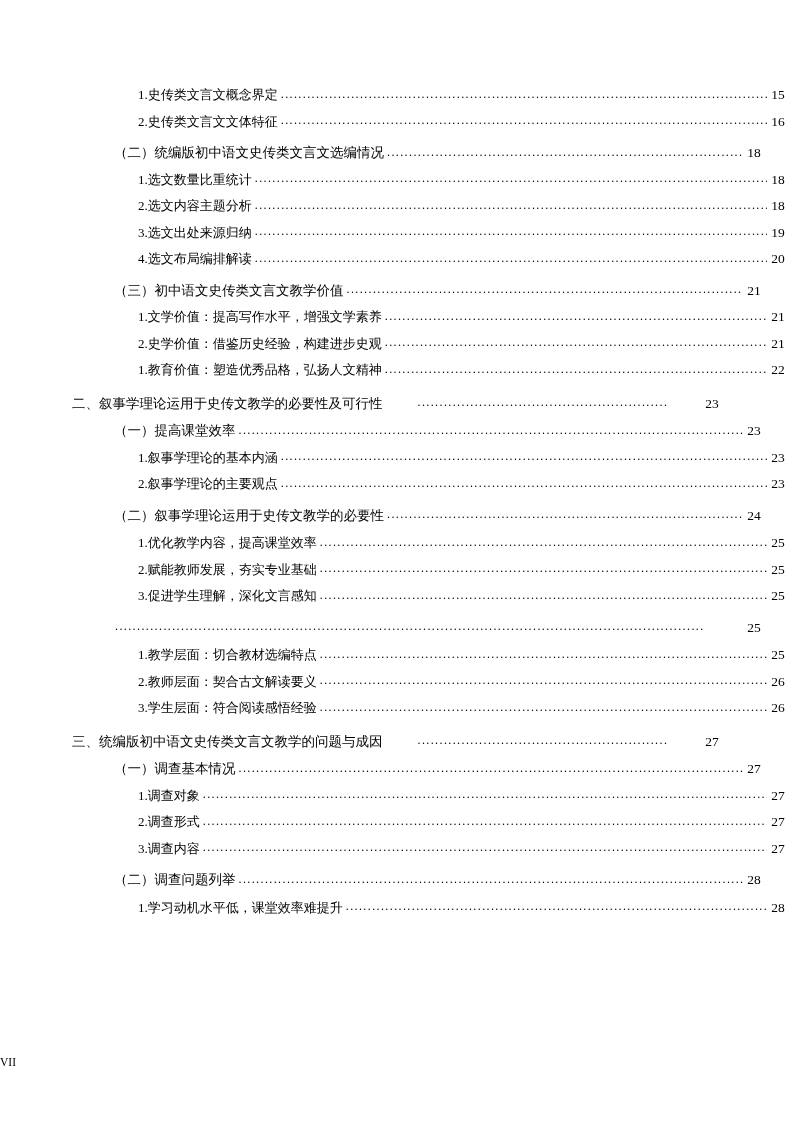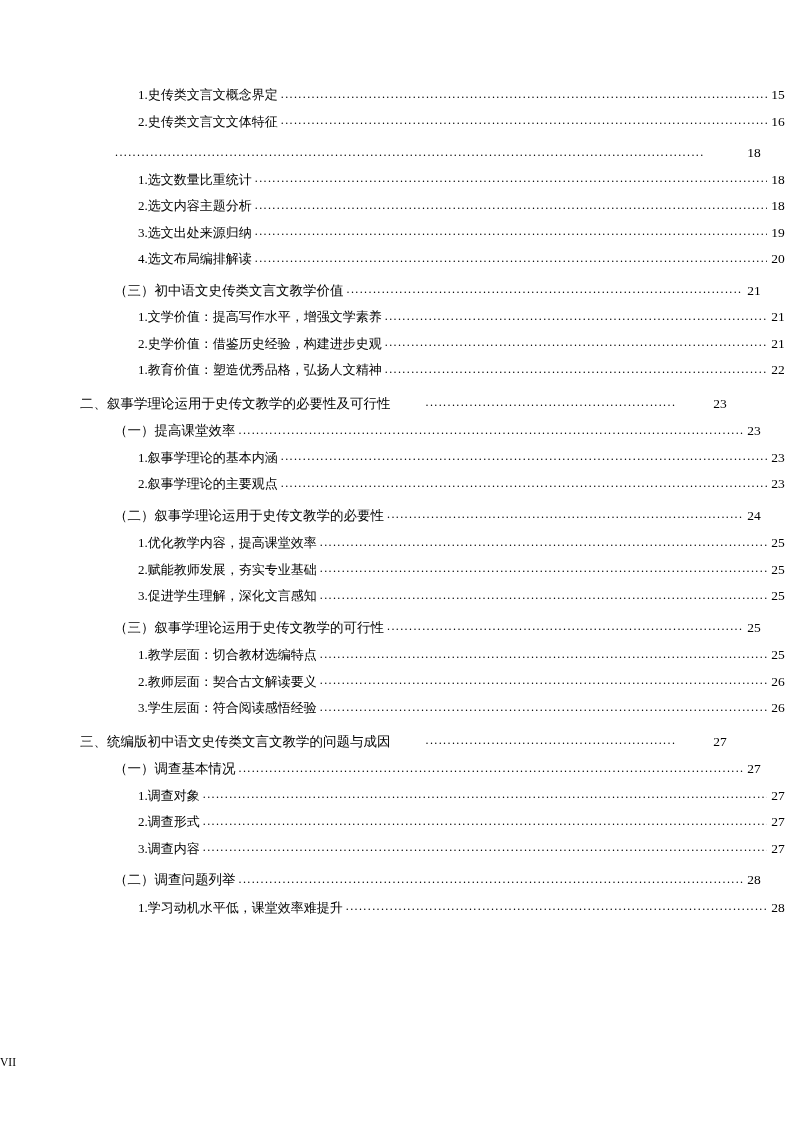--- a/index.html
+++ b/index.html
@@ -56,21 +56,21 @@
     top: -0.12em;
   }
   .toc-entry .page-no {
     flex: 0 0 auto;
     text-align: center;
     min-width: 18px;
     padding-left: 1px;
   }
 
   
-  .lvl-1 { margin-left: 8px; gap: 32px; }
+  .lvl-1 { margin-left: 0px; gap: 32px; }
   .lvl-2 { margin-left: 42px; }
   .lvl-3 { margin-left: 66px; }
 
   .h-major .label { font-size: 13.5px; }
   .h-sub .label  { font-size: 13.5px; }
   .h-item .label { font-size: 13px; }
 
   .footer {
     position: absolute;
     left: 0;
@@ -92,20 +92,21 @@
         <span class="page-no">15</span>
       </div>
       <div style="height: 13px;"></div>
       <div class="toc-entry lvl-3 h-item">
         <span class="label">2.史传类文言文文体特征</span>
         <span class="leader"></span>
         <span class="page-no">16</span>
       </div>
       <div style="height: 18px;"></div>
       <div class="toc-entry lvl-2 h-sub">
+        <span class="label">（二）统编版初中语文史传类文言文选编情况</span>
         <span class="leader"></span>
         <span class="page-no">18</span>
       </div>
       <div style="height: 13px;"></div>
       <div class="toc-entry lvl-3 h-item">
         <span class="label">1.选文数量比重统计</span>
         <span class="leader"></span>
         <span class="page-no">18</span>
       </div>
       <div style="height: 13px;"></div>
@@ -193,21 +194,20 @@
         <span class="page-no">25</span>
       </div>
       <div style="height: 13px;"></div>
       <div class="toc-entry lvl-3 h-item">
         <span class="label">3.促进学生理解，深化文言感知</span>
         <span class="leader"></span>
         <span class="page-no">25</span>
       </div>
       <div style="height: 18px;"></div>
       <div class="toc-entry lvl-2 h-sub">
-        <span class="label">（三）叙事学理论运用于史传文教学的可行性</span>
         <span class="leader"></span>
         <span class="page-no">25</span>
       </div>
       <div style="height: 14px;"></div>
       <div class="toc-entry lvl-3 h-item">
         <span class="label">1.教学层面：切合教材选编特点</span>
         <span class="leader"></span>
         <span class="page-no">25</span>
       </div>
       <div style="height: 13px;"></div>

